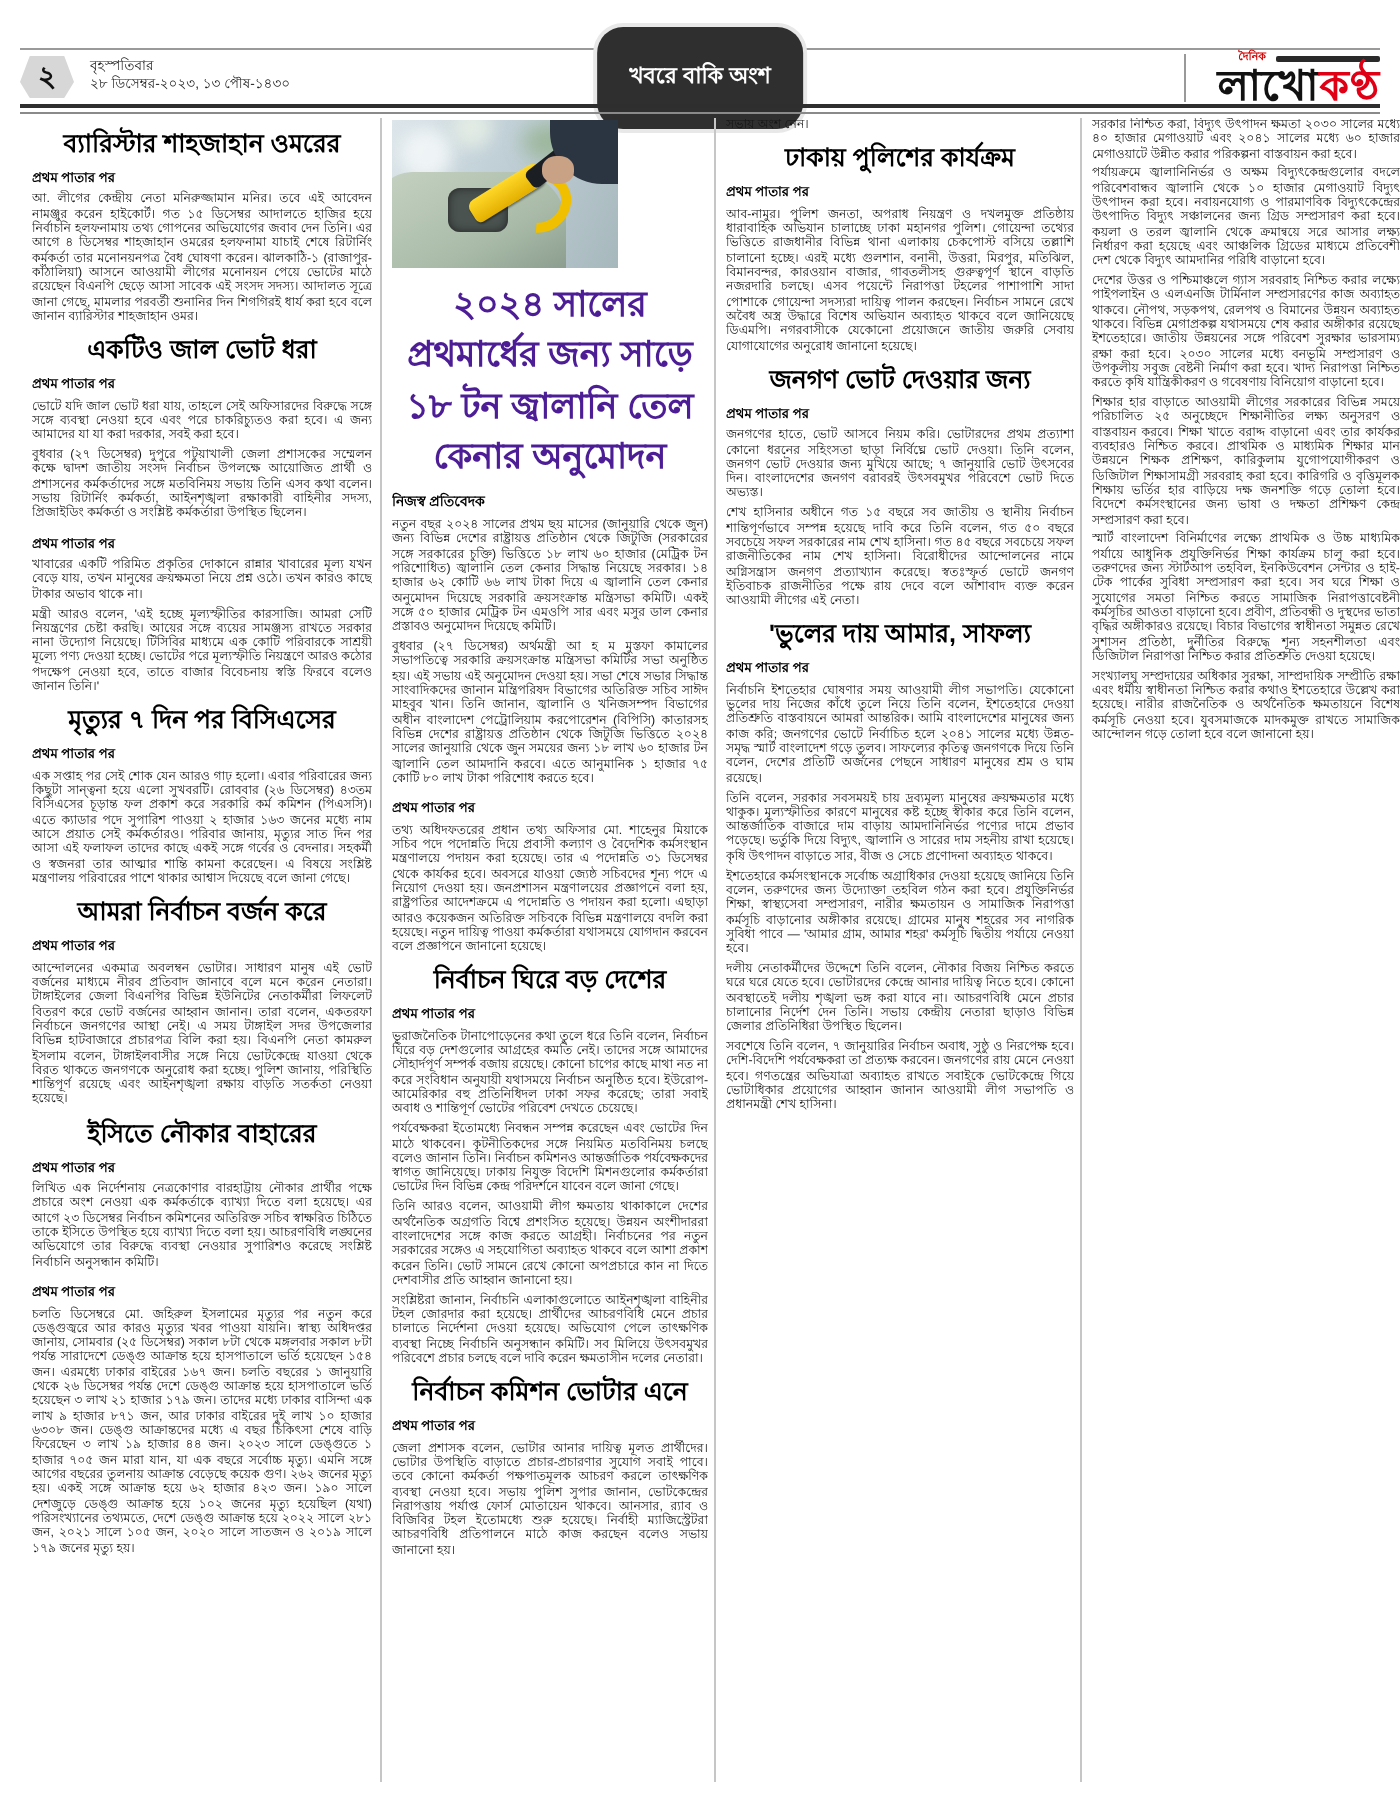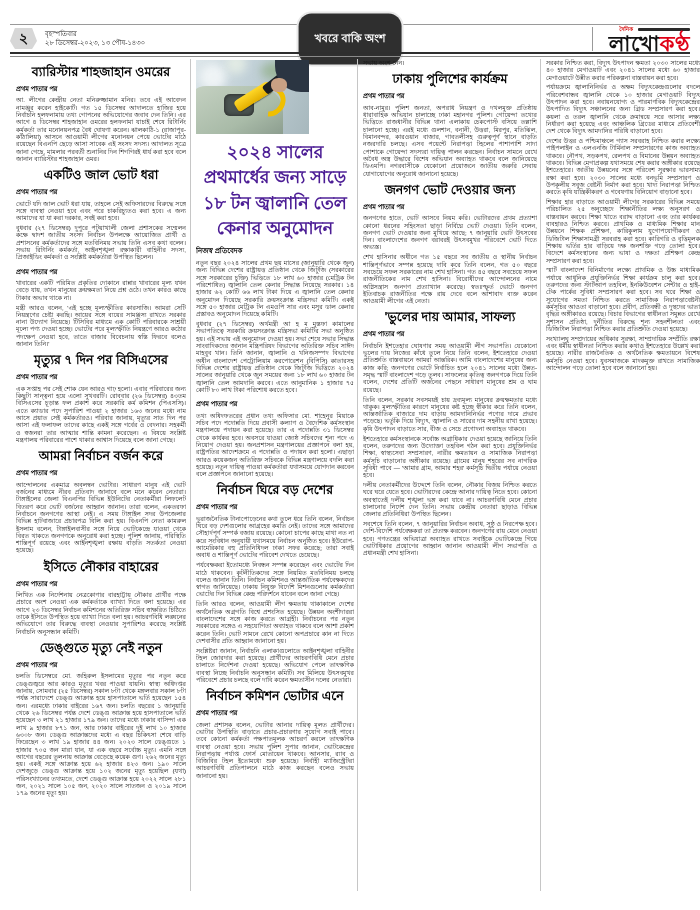--- a/index.html
+++ b/index.html
@@ -148,21 +148,20 @@
         <h2>আমরা নির্বাচন বর্জন করে</h2>
         <div class="kicker">প্রথম পাতার পর</div>
         <p>আন্দোলনের একমাত্র অবলম্বন ভোটার। সাধারণ মানুষ এই ভোট বর্জনের মাধ্যমে নীরব প্রতিবাদ জানাবে বলে মনে করেন নেতারা। টাঙ্গাইলের জেলা বিএনপির বিভিন্ন ইউনিটের নেতাকর্মীরা লিফলেট বিতরণ করে ভোট বর্জনের আহ্বান জানান। তারা বলেন, একতরফা নির্বাচনে জনগণের আস্থা নেই। এ সময় টাঙ্গাইল সদর উপজেলার বিভিন্ন হাটবাজারে প্রচারপত্র বিলি করা হয়। বিএনপি নেতা কামরুল ইসলাম বলেন, টাঙ্গাইলবাসীর সঙ্গে নিয়ে ভোটকেন্দ্রে যাওয়া থেকে বিরত থাকতে জনগণকে অনুরোধ করা হচ্ছে। পুলিশ জানায়, পরিস্থিতি শান্তিপূর্ণ রয়েছে এবং আইনশৃঙ্খলা রক্ষায় বাড়তি সতর্কতা নেওয়া হয়েছে।</p>
       </div>
       <div class="article">
         <h2>ইসিতে নৌকার বাহারের</h2>
         <div class="kicker">প্রথম পাতার পর</div>
         <p>লিখিত এক নির্দেশনায় নেত্রকোণার বারহাট্টায় নৌকার প্রার্থীর পক্ষে প্রচারে অংশ নেওয়া এক কর্মকর্তাকে ব্যাখ্যা দিতে বলা হয়েছে। এর আগে ২৩ ডিসেম্বর নির্বাচন কমিশনের অতিরিক্ত সচিব স্বাক্ষরিত চিঠিতে তাকে ইসিতে উপস্থিত হয়ে ব্যাখ্যা দিতে বলা হয়। আচরণবিধি লঙ্ঘনের অভিযোগে তার বিরুদ্ধে ব্যবস্থা নেওয়ার সুপারিশও করেছে সংশ্লিষ্ট নির্বাচনি অনুসন্ধান কমিটি।</p>
       </div>
       <div class="article">
-        <h2>ডেঙ্গুতে মৃত্যু নেই নতুন</h2>
         <div class="kicker">প্রথম পাতার পর</div>
         <p>চলতি ডিসেম্বরে মো. জহিরুল ইসলামের মৃত্যুর পর নতুন করে ডেঙ্গুজ্বরে আর কারও মৃত্যুর খবর পাওয়া যায়নি। স্বাস্থ্য অধিদপ্তর জানায়, সোমবার (২৫ ডিসেম্বর) সকাল ৮টা থেকে মঙ্গলবার সকাল ৮টা পর্যন্ত সারাদেশে ডেঙ্গু আক্রান্ত হয়ে হাসপাতালে ভর্তি হয়েছেন ১৫৪ জন। এরমধ্যে ঢাকার বাইরের ১৬৭ জন। চলতি বছরের ১ জানুয়ারি থেকে ২৬ ডিসেম্বর পর্যন্ত দেশে ডেঙ্গু আক্রান্ত হয়ে হাসপাতালে ভর্তি হয়েছেন ৩ লাখ ২১ হাজার ১৭৯ জন। তাদের মধ্যে ঢাকার বাসিন্দা এক লাখ ৯ হাজার ৮৭১ জন, আর ঢাকার বাইরের দুই লাখ ১০ হাজার ৬৩০৮ জন। ডেঙ্গু আক্রান্তদের মধ্যে এ বছর চিকিৎসা শেষে বাড়ি ফিরেছেন ৩ লাখ ১৯ হাজার ৪৪ জন। ২০২৩ সালে ডেঙ্গুতে ১ হাজার ৭০৫ জন মারা যান, যা এক বছরে সর্বোচ্চ মৃত্যু। এমনি সঙ্গে আগের বছরের তুলনায় আক্রান্ত বেড়েছে কয়েক গুণ। ২৬২ জনের মৃত্যু হয়। একই সঙ্গে আক্রান্ত হয়ে ৬২ হাজার ৪২৩ জন। ১৯০ সালে দেশজুড়ে ডেঙ্গু আক্রান্ত হয়ে ১০২ জনের মৃত্যু হয়েছিল (যথা) পরিসংখ্যানের তথ্যমতে, দেশে ডেঙ্গু আক্রান্ত হয়ে ২০২২ সালে ২৮১ জন, ২০২১ সালে ১০৫ জন, ২০২০ সালে সাতজন ও ২০১৯ সালে ১৭৯ জনের মৃত্যু হয়।</p>
       </div>
     </div>
     <div class="col" id="col-b">
       <div class="article">
         <div class="photo">
           <div class="ph-bokeh1"></div>
           <div class="ph-bokeh2"></div>
           <div class="ph-green"></div>

